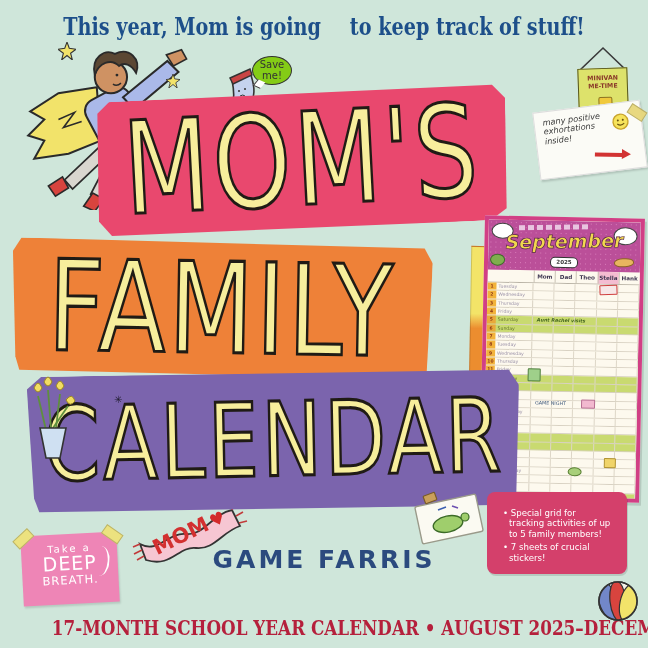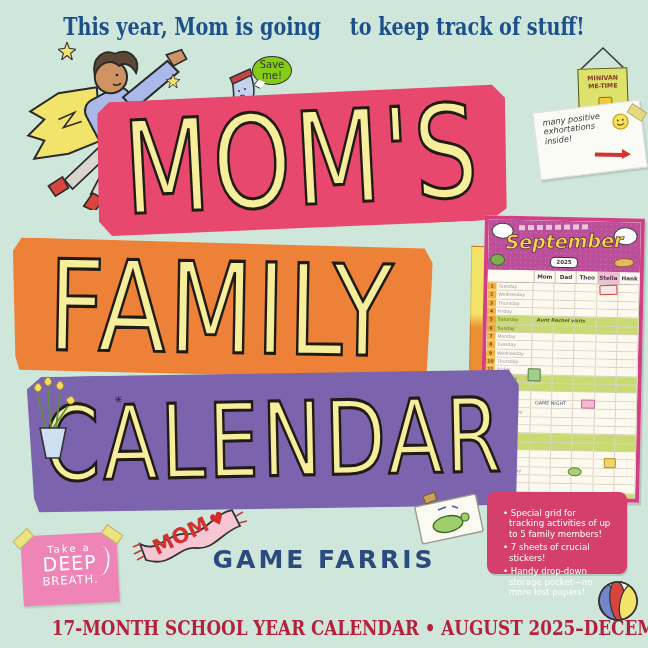--- a/index.html
+++ b/index.html
@@ -549,21 +549,20 @@
     <path d="M30,22 l8,-3" stroke="#3b5fb0" stroke-width="1.6"></path>
     <path d="M44,18 l6,2" stroke="#6b4fb0" stroke-width="1.6"></path>
     <rect x="16" y="6" width="12" height="8" rx="1" transform="rotate(-20 22 10)" fill="#caa05a" stroke="#7a5c28" stroke-width="1.2"></rect>
   </svg>
 
   <div id="features">
     <ul>
 
     <li>Special grid for tracking activities of up to 5 family members!</li>
         <li>7 sheets of crucial stickers!</li>
-        <li>Handy drop-down storage pocket—no more lost papers!</li>
       </ul>
   </div>
 
   <div id="author">GAME FARRIS</div>
   <div id="footer">17-MONTH SCHOOL YEAR CALENDAR • AUGUST 2025–DECEMBER 2026</div>
 
   <svg id="ball" class="abs" viewBox="0 0 45 45">
     <defs>
         <clipPath id="ballclip">
           <circle cx="22" cy="22" r="19"></circle>

